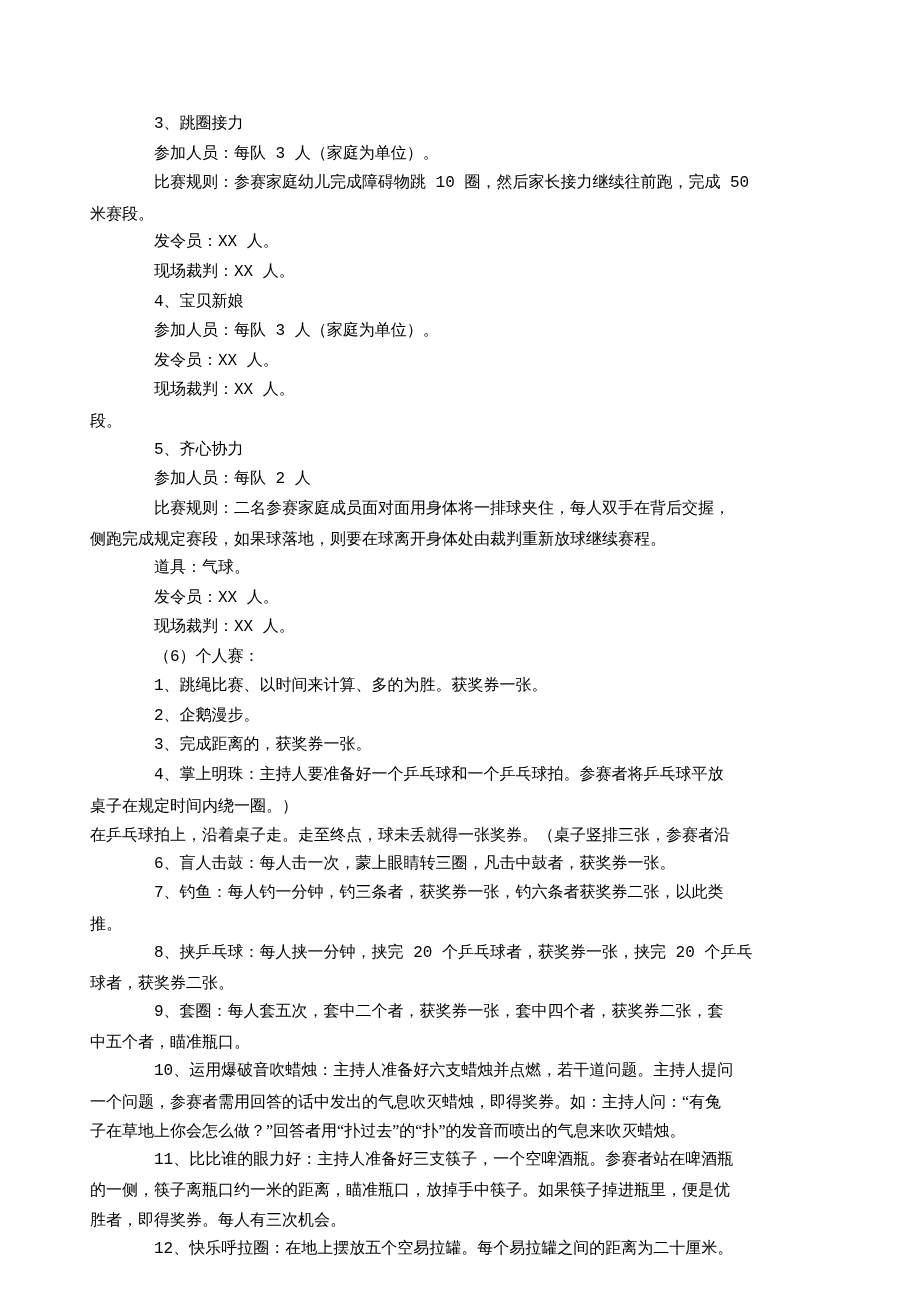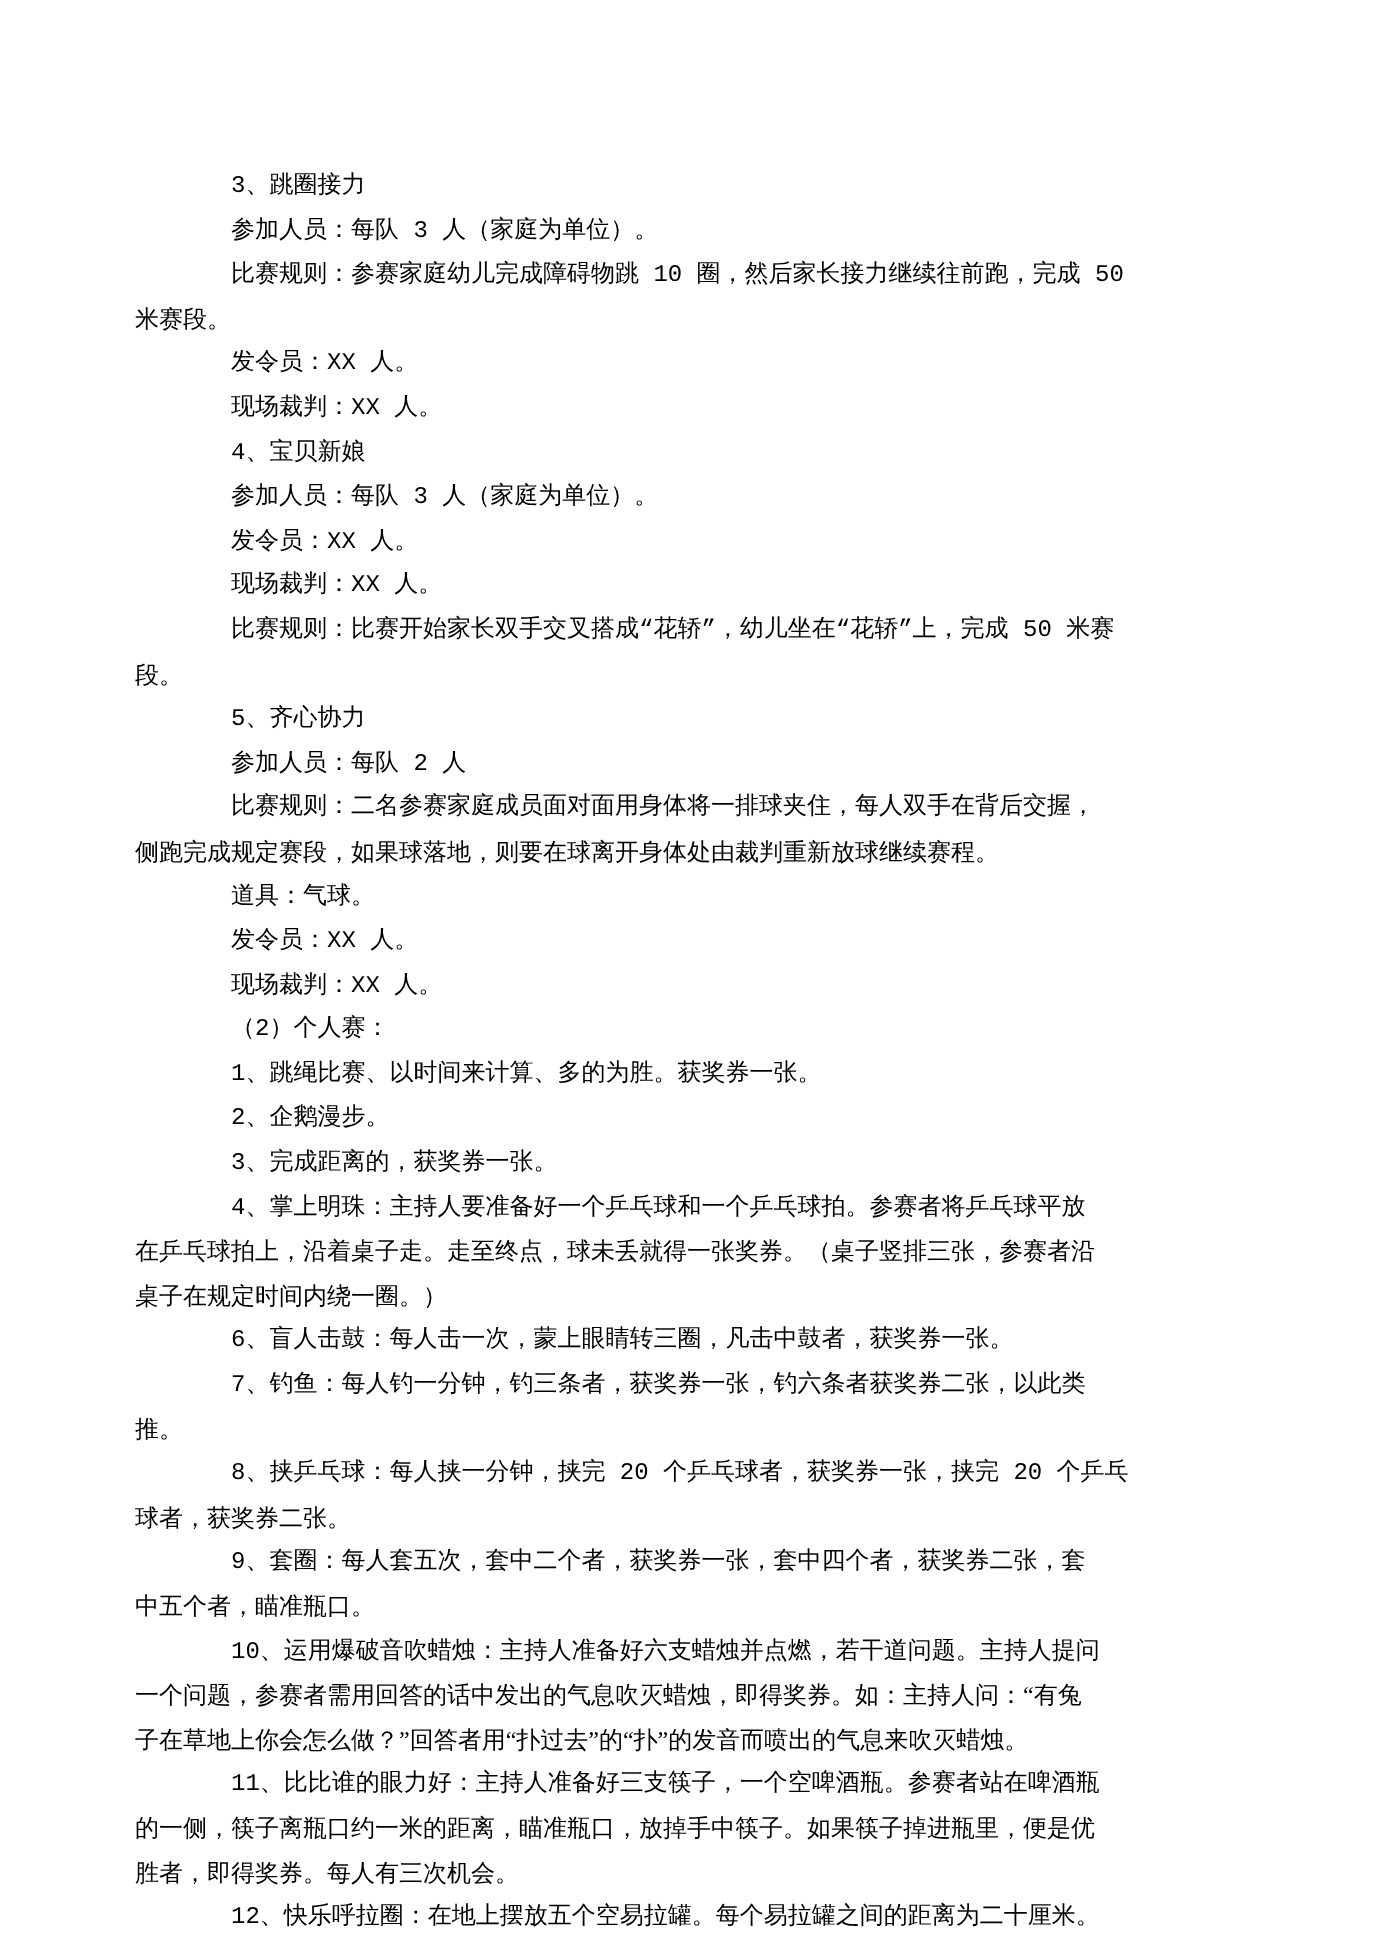--- a/index.html
+++ b/index.html
@@ -35,36 +35,35 @@
     <p class="para">3、跳圈接力</p>
     <p class="para">参加人员：每队 3 人（家庭为单位）。</p>
     <p class="para">比赛规则：参赛家庭幼儿完成障碍物跳 10 圈，然后家长接力继续往前跑，完成 50</p>
     <p class="para-continue">米赛段。</p>
     <p class="para">发令员：XX 人。</p>
     <p class="para">现场裁判：XX 人。</p>
     <p class="para">4、宝贝新娘</p>
     <p class="para">参加人员：每队 3 人（家庭为单位）。</p>
     <p class="para">发令员：XX 人。</p>
     <p class="para">现场裁判：XX 人。</p>
-    <p class="para">比赛规则：比赛开始家长双手交叉搭成“花轿”，幼儿坐在“花轿”上，完成 50 米赛</p>
     <p class="para-continue">段。</p>
     <p class="para">5、齐心协力</p>
     <p class="para">参加人员：每队 2 人</p>
     <p class="para">比赛规则：二名参赛家庭成员面对面用身体将一排球夹住，每人双手在背后交握，</p>
     <p class="para-continue">侧跑完成规定赛段，如果球落地，则要在球离开身体处由裁判重新放球继续赛程。</p>
     <p class="para">道具：气球。</p>
     <p class="para">发令员：XX 人。</p>
     <p class="para">现场裁判：XX 人。</p>
-    <p class="para">（2）个人赛：</p>
+    <p class="para">（6）个人赛：</p>
     <p class="para">1、跳绳比赛、以时间来计算、多的为胜。获奖券一张。</p>
     <p class="para">2、企鹅漫步。</p>
     <p class="para">3、完成距离的，获奖券一张。</p>
     <p class="para">4、掌上明珠：主持人要准备好一个乒乓球和一个乒乓球拍。参赛者将乒乓球平放</p>
+    <p class="para-continue">桌子在规定时间内绕一圈。）</p>
     <p class="para-continue">在乒乓球拍上，沿着桌子走。走至终点，球未丢就得一张奖券。（桌子竖排三张，参赛者沿</p>
-    <p class="para-continue">桌子在规定时间内绕一圈。）</p>
     <p class="para">6、盲人击鼓：每人击一次，蒙上眼睛转三圈，凡击中鼓者，获奖券一张。</p>
     <p class="para">7、钓鱼：每人钓一分钟，钓三条者，获奖券一张，钓六条者获奖券二张，以此类</p>
     <p class="para-continue">推。</p>
     <p class="para">8、挟乒乓球：每人挟一分钟，挟完 20 个乒乓球者，获奖券一张，挟完 20 个乒乓</p>
     <p class="para-continue">球者，获奖券二张。</p>
     <p class="para">9、套圈：每人套五次，套中二个者，获奖券一张，套中四个者，获奖券二张，套</p>
     <p class="para-continue">中五个者，瞄准瓶口。</p>
     <p class="para">10、运用爆破音吹蜡烛：主持人准备好六支蜡烛并点燃，若干道问题。主持人提问</p>
     <p class="para-continue">一个问题，参赛者需用回答的话中发出的气息吹灭蜡烛，即得奖券。如：主持人问：“有兔</p>
     <p class="para-continue">子在草地上你会怎么做？”回答者用“扑过去”的“扑”的发音而喷出的气息来吹灭蜡烛。</p>

